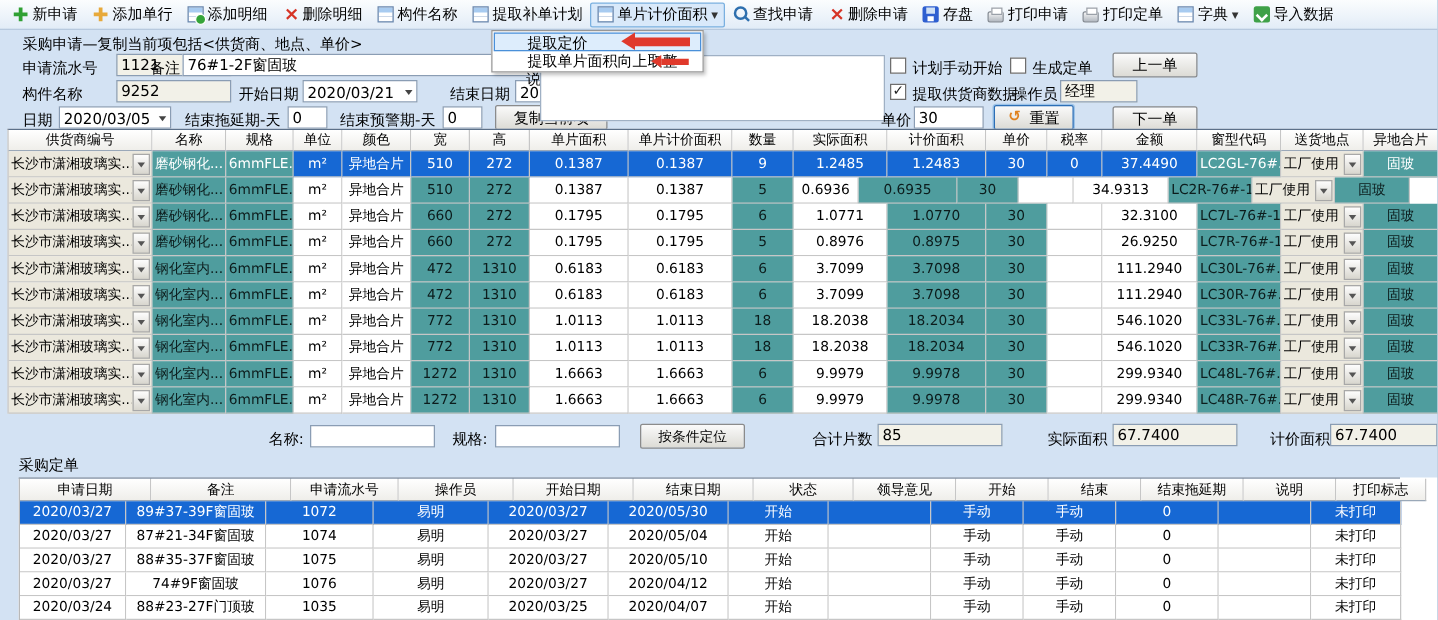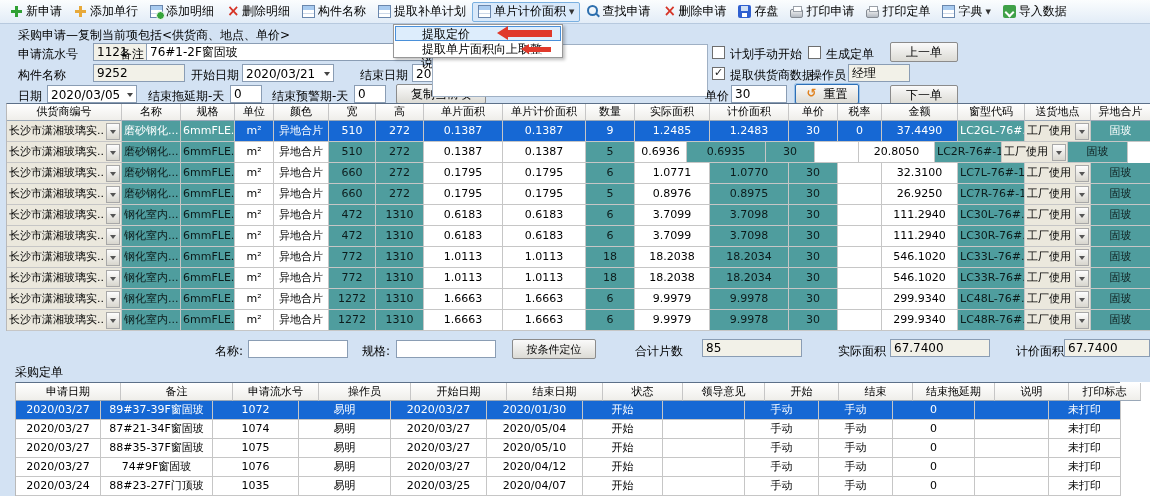--- a/index.html
+++ b/index.html
@@ -240,21 +240,21 @@
         <div class="gcell t-plain a-c" style="width: 55px;">异地合片</div>
         <div class="gcell t-tealn a-c" style="width: 47px;">510</div>
         <div class="gcell t-tealn a-c" style="width: 48px;">272</div>
         <div class="gcell t-plain a-c" style="width: 79px;">0.1387</div>
         <div class="gcell t-plain a-c" style="width: 83px;">0.1387</div>
         <div class="gcell t-tealn a-c" style="width: 49px;">5</div>
         <div class="gcell t-plain a-c" style="width: 52px;">0.6936</div>
         <div class="gcell t-tealn a-c" style="width: 79px;">0.6935</div>
         <div class="gcell t-tealn a-c" style="width: 49px;">30</div>
         <div class="gcell t-plain a-c" style="width: 44px;"></div>
-        <div class="gcell t-plain a-c" style="width: 76px;">20.8050</div>
+        <div class="gcell t-plain a-c" style="width: 76px;">34.9313</div>
         <div class="gcell t-teal a-c" style="width: 67px;">LC2R-76#-1F</div>
         <div class="gcell t-combo a-l" style="width: 66px;">
           <span class="cmb-t">工厂使用</span>
           <div class="cmb-a"></div>
         </div>
         <div class="gcell t-teal a-c" style="width: 60px;">固玻</div>
       </div>
       <div class="g-row">
         <div class="gcell t-combo a-l" style="width: 115px;">
           <span class="cmb-t">长沙市潇湘玻璃实...</span>
@@ -464,21 +464,21 @@
         <div class="gcell t-teal a-c" style="width: 60px;">固玻</div>
       </div>
     </div>
 
   <div>
     <div class="lbl" style="left:215px;top:343px">名称:</div>
     <input class="inp" style="left: 248px; top: 340px; width: 100px;">
     <div class="lbl" style="left:362px;top:343px">规格:</div>
     <input class="inp" style="left: 396px; top: 340px; width: 100px;">
     <div class="btn" style="left:512px;top:339px;width:84px;height:20px;font-size:11px">按条件定位</div>
-    <div class="lbl" style="left:635px;top:343px">合计片数</div>
+    <div class="lbl" style="left:650px;top:343px">合计片数</div>
     <input class="inp gray" style="left: 702px; top: 339px; width: 100px;" value="85">
     <div class="lbl" style="left:838px;top:343px">实际面积</div>
     <input class="inp gray" style="left: 890px; top: 339px; width: 100px;" value="67.7400">
     <div class="lbl" style="left:1016px;top:343px">计价面积</div>
     <input class="inp gray" style="left: 1064px; top: 339px; width: 86px;" value="67.7400">
   </div>
 
   <div class="lbl" style="left:15px;top:364px">采购定单</div>
   <div class="white-back"></div>
   <div class="grid" id="orders-grid" style="left:15px;top:382px;width:1105px">
@@ -496,21 +496,21 @@
         <div class="hcell o-hcell" style="width: 82px;">结束拖延期</div>
         <div class="hcell o-hcell" style="width: 74px;">说明</div>
         <div class="hcell o-hcell" style="width: 72px;">打印标志</div>
       </div>
       <div class="o-row g-row sel">
         <div class="ocell" style="width: 85px;">2020/03/27</div>
         <div class="ocell" style="width: 112px;">89#37-39F窗固玻</div>
         <div class="ocell" style="width: 86px;">1072</div>
         <div class="ocell" style="width: 92px;">易明</div>
         <div class="ocell" style="width: 96px;">2020/03/27</div>
-        <div class="ocell" style="width: 96px;">2020/01/30</div>
+        <div class="ocell" style="width: 96px;">2020/05/30</div>
         <div class="ocell" style="width: 80px;">开始</div>
         <div class="ocell" style="width: 82px;"></div>
         <div class="ocell" style="width: 74px;">手动</div>
         <div class="ocell" style="width: 74px;">手动</div>
         <div class="ocell" style="width: 82px;">0</div>
         <div class="ocell" style="width: 74px;"></div>
         <div class="ocell" style="width: 72px;">未打印</div>
       </div>
       <div class="o-row g-row">
         <div class="ocell" style="width: 85px;">2020/03/27</div>

